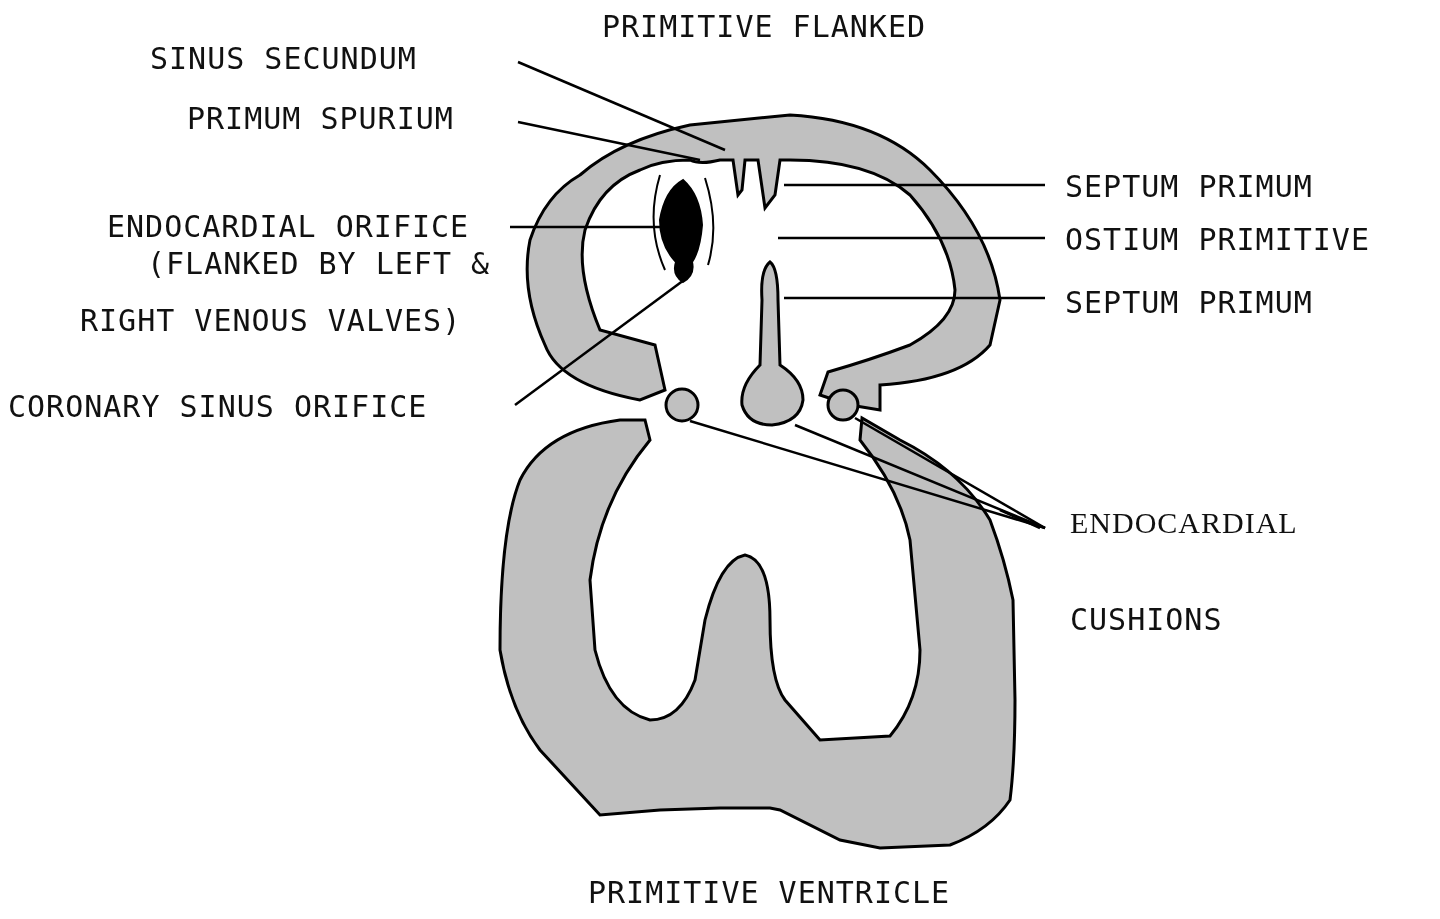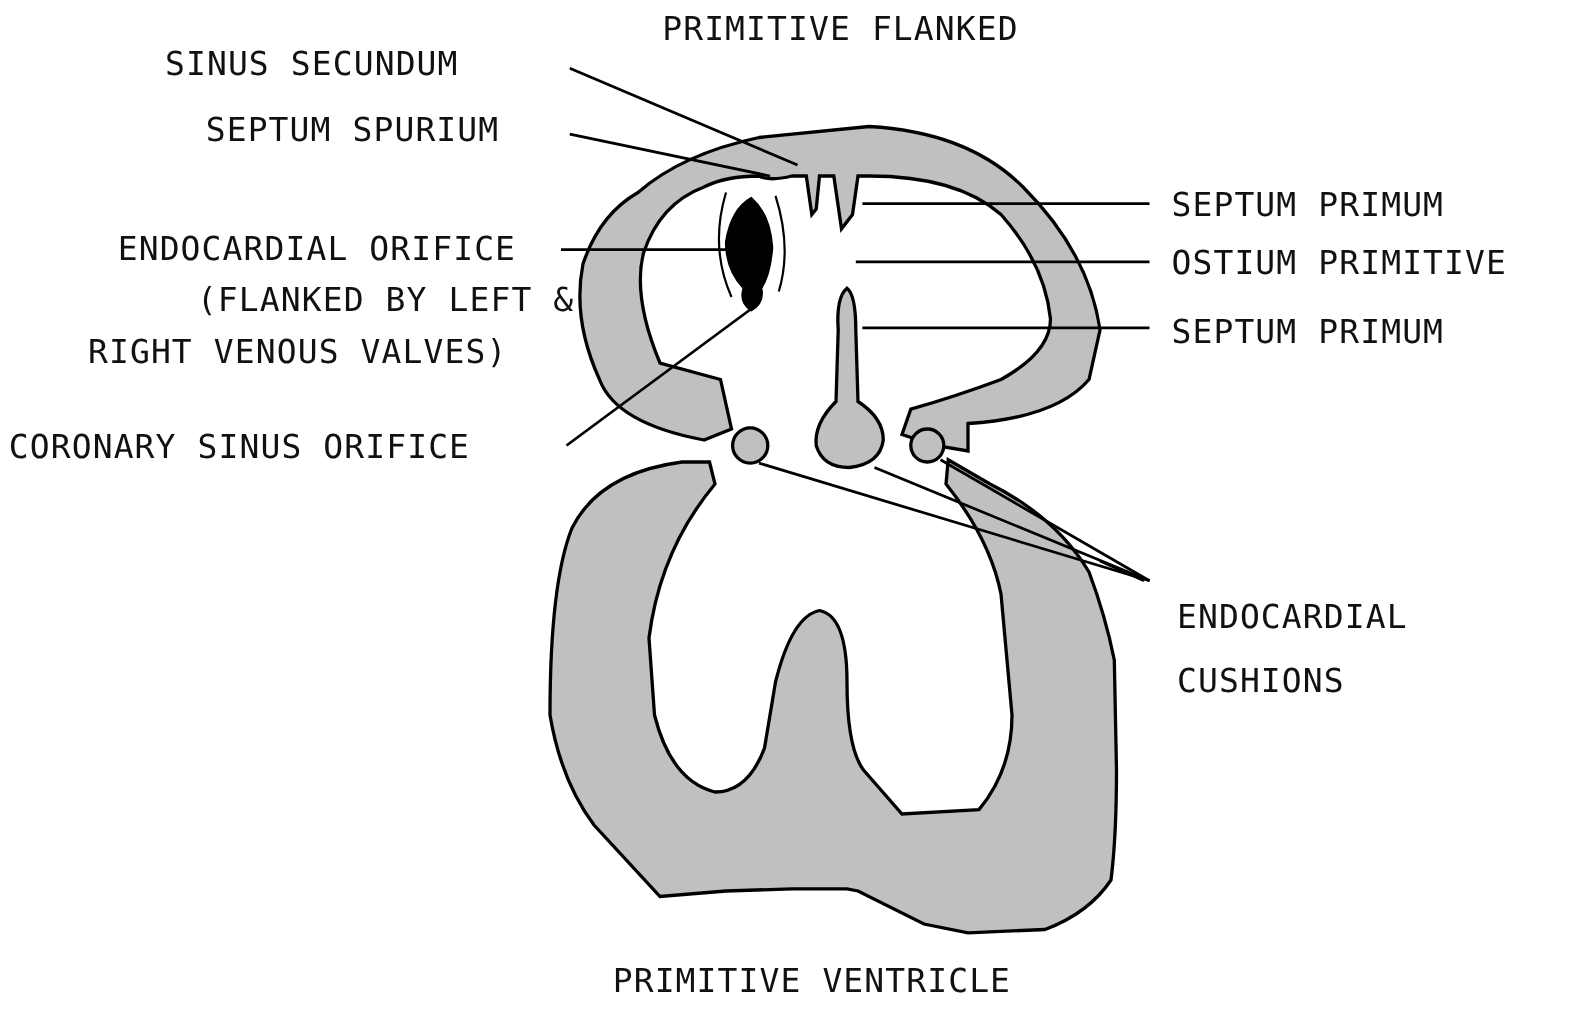--- a/index.html
+++ b/index.html
@@ -38,23 +38,23 @@
     <line x1="784" y1="298" x2="1045" y2="298"></line>
     <line x1="690" y1="421" x2="1045" y2="528"></line>
     <line x1="795" y1="425" x2="1045" y2="528"></line>
     <line x1="855" y1="418" x2="1045" y2="528"></line>
     <line x1="1000" y1="510" x2="1040" y2="528"></line>
   </g>
 </svg>
 
 <div class="lbl" style="left:602px; top:12px;">PRIMITIVE FLANKED</div>
 <div class="lbl" style="left:150px; top:44px;">SINUS SECUNDUM</div>
-<div class="lbl" style="left:187px; top:104px;">SEPTUM SPURIUM</div>
+<div class="lbl" style="left:187px; top:104px;">PRIMUM SPURIUM</div>
 <div class="lbl" style="left:107px; top:212px;">ENDOCARDIAL ORIFICE</div>
-<div class="lbl" style="left:147px; top:259px;margin-left:32px;">(FLANKED BY LEFT &amp;</div>
+<div class="lbl" style="left:147px; top:249px;">(FLANKED BY LEFT &amp;</div>
 <div class="lbl" style="left:80px; top:306px;">RIGHT VENOUS VALVES)</div>
 <div class="lbl" style="left:8px; top:392px;">CORONARY SINUS ORIFICE</div>
 <div class="lbl" style="left:1065px; top:172px;">SEPTUM PRIMUM</div>
 <div class="lbl" style="left:1065px; top:225px;">OSTIUM PRIMITIVE</div>
 <div class="lbl" style="left:1065px; top:288px;">SEPTUM PRIMUM</div>
-<div class="lbl" style="left:1070px; top:547px;">ENDOCARDIAL</div>
+<div class="lbl" style="left:1070px; top:508px;font-family:Liberation Serif, serif;">ENDOCARDIAL</div>
 <div class="lbl" style="left:1070px; top:565px;margin-top:40px;">CUSHIONS</div>
-<div class="lbl" style="left:557px; top:878px;">PRIMITIVE VENTRICLE</div>
+<div class="lbl" style="left:588px; top:878px;">PRIMITIVE VENTRICLE</div>
 
 </body></html>

